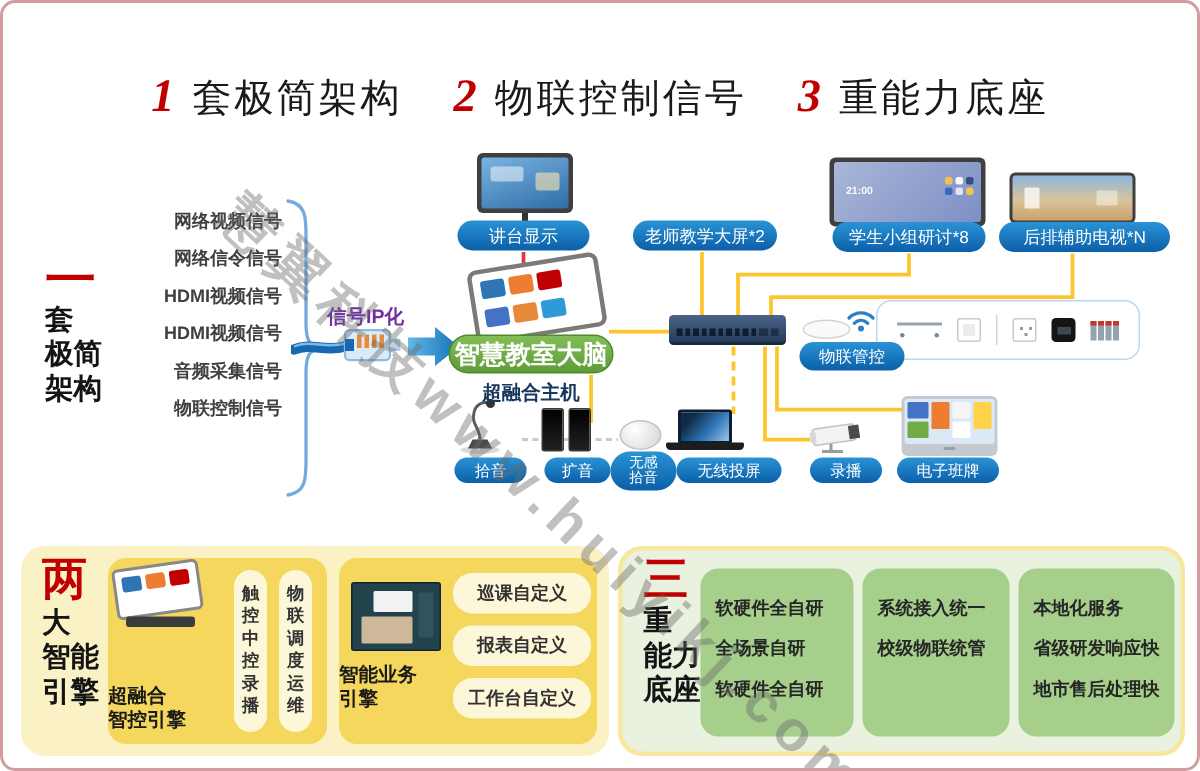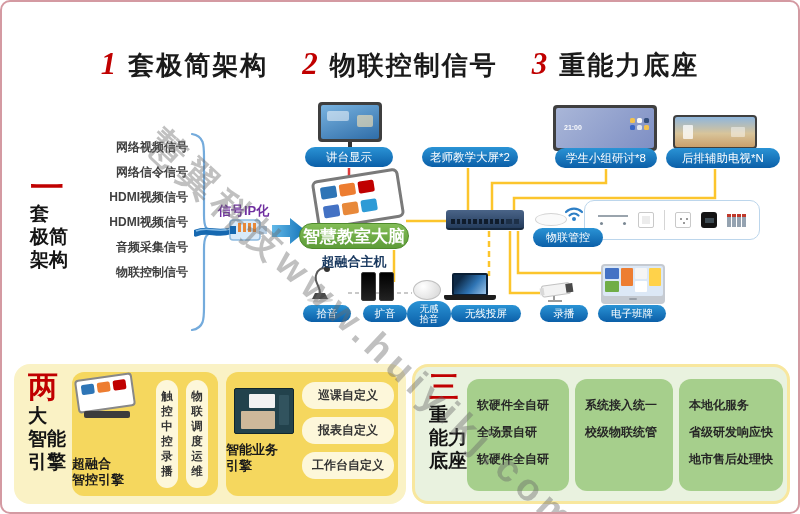--- a/index.html
+++ b/index.html
@@ -4,21 +4,21 @@
 <style>
   *{box-sizing:border-box;margin:0;padding:0}
   body{margin:0;background:#fff;font-family:"Liberation Sans","DejaVu Sans",sans-serif}
   .stage{position:relative;width:800px;height:514px;background:#fff;border:2px solid #d49aa2;border-radius:10px;overflow:hidden}
   .abs{position:absolute}
 
   
   .title{position:absolute;left:0;right:0;top:44px;display:flex;justify-content:center;gap:34px;z-index:5}
   .title .grp{display:flex;align-items:baseline;gap:12px}
   .tnum{font-family:"Liberation Serif","DejaVu Serif",serif;font-style:italic;font-weight:900;font-size:31px;color:#c00000}
-  .tlabel{font-size:26px;font-weight:700;color:#1a1a1a;letter-spacing:2px}
+  .tlabel{font-size:26px;font-weight:400;color:#1a1a1a;letter-spacing:2px}
 
   
   .watermark{position:absolute;left:168px;top:116px;transform:rotate(43deg);transform-origin:0 0;font-size:38px;font-weight:700;letter-spacing:6px;color:rgba(105,105,105,.42);white-space:nowrap;z-index:45;pointer-events:none}
 
   
   .marker{z-index:4}
   .mk-num{display:block;font-size:34px;font-weight:900;color:#c00000;line-height:30px}
   .mk-line{display:block;font-size:19px;font-weight:800;color:#141414;line-height:23px}
 
   .signals{left:94px;top:133px;width:92px;z-index:4}

